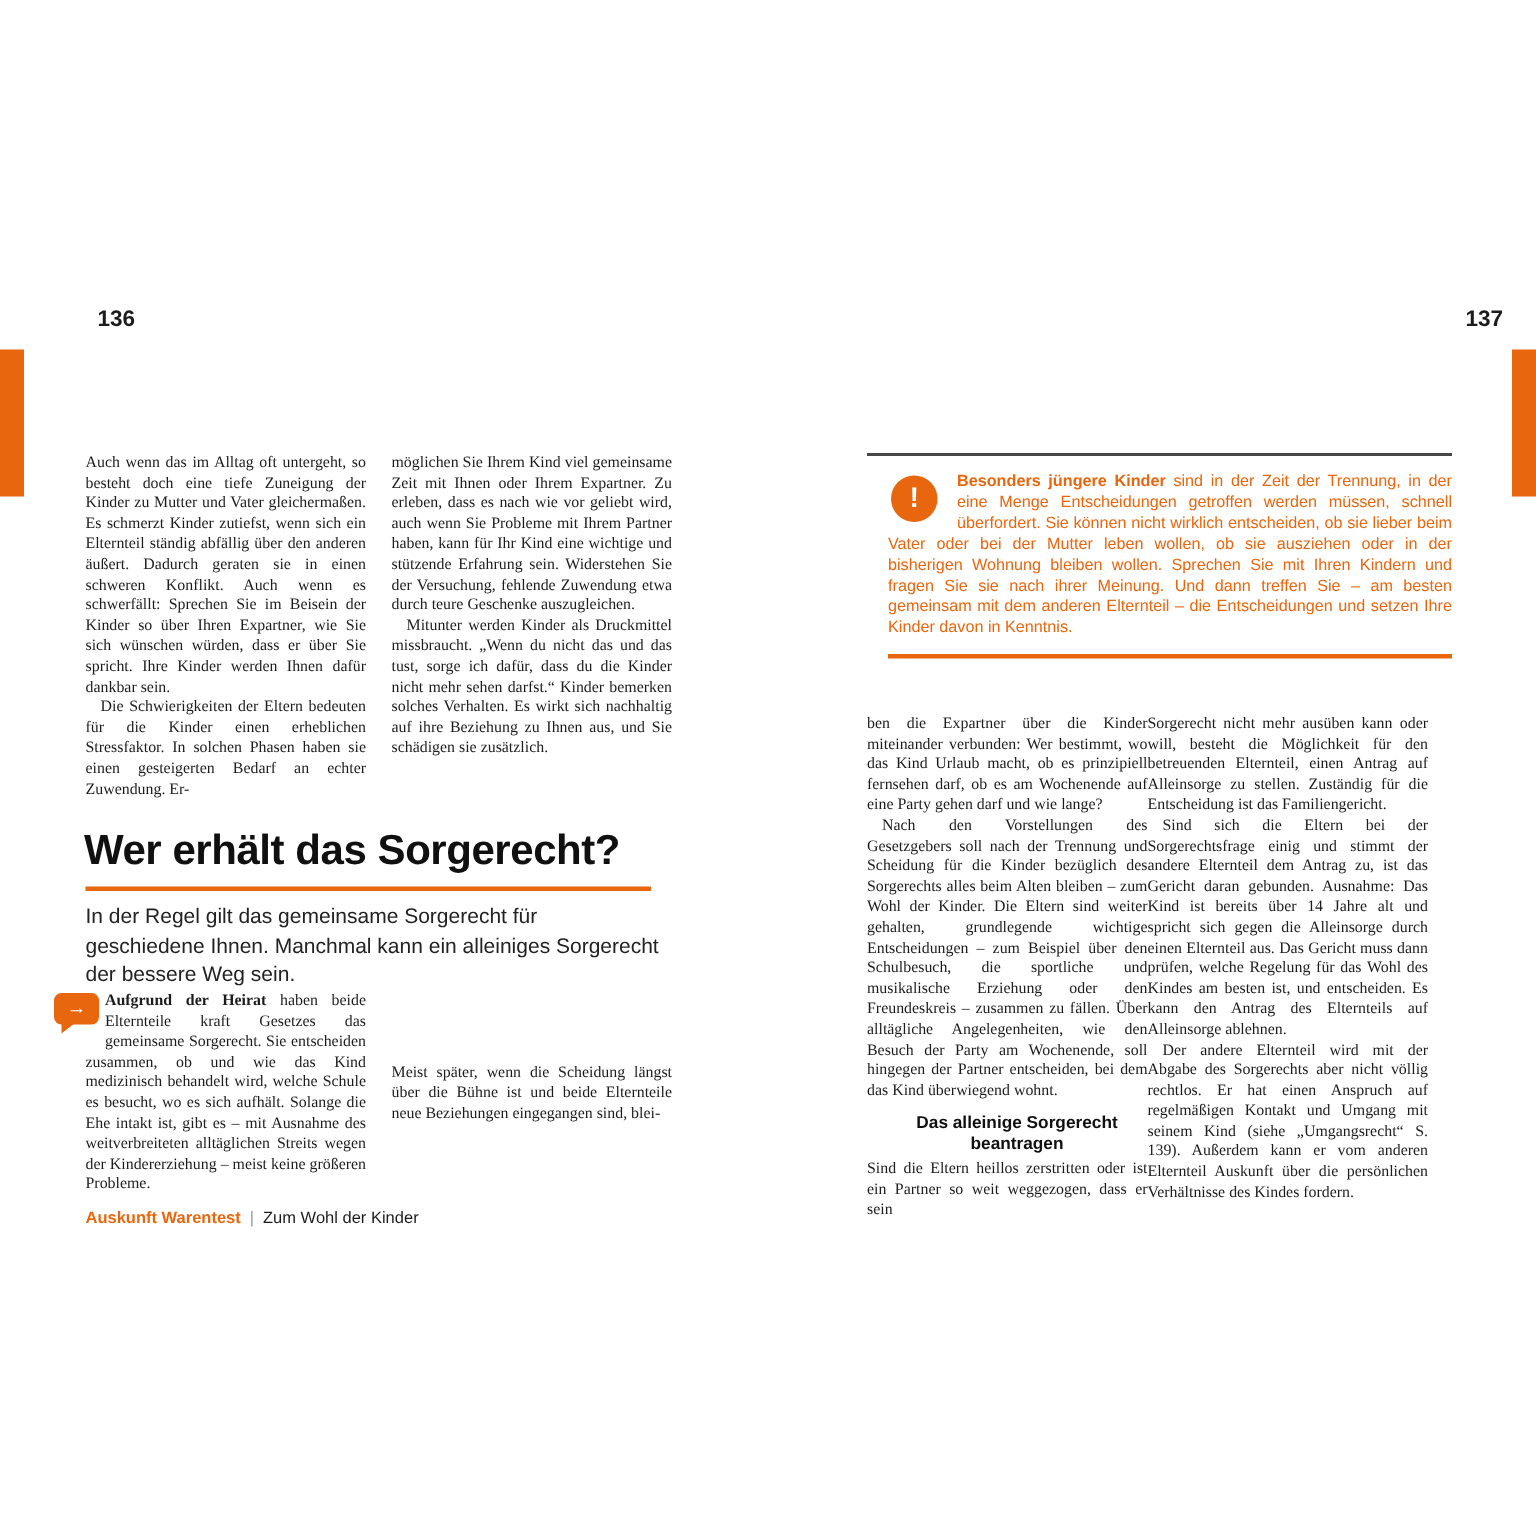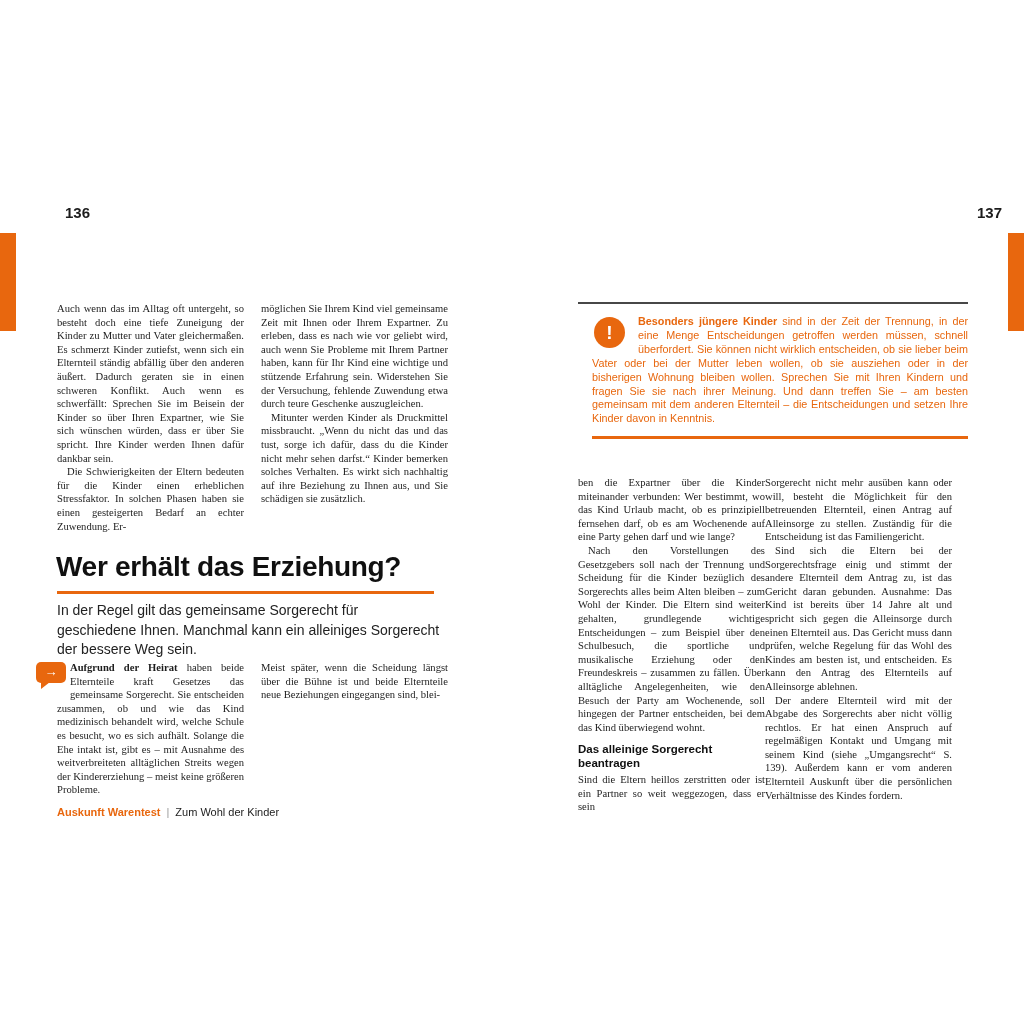--- a/index.html
+++ b/index.html
@@ -15,21 +15,21 @@
 
   .pagenum { position: absolute; top: 204px; font: bold 15px "Liberation Sans", sans-serif; color: var(--ink); }
   .pagenum.l { left: 25px; margin-left: 40px; }
   .pagenum.r { left: 977px; }
 
   .col { width: 187px; font-size: 10.6px; line-height: 13.6px; text-align: justify; color: var(--ink); }
   .col p { margin: 0; }
   .col p + p { text-indent: 10px; }
 
   .lp-top    { position: absolute; left: 57px; top: 302px; width: 391px; display: flex; gap: 17px; justify-content: space-between; }
-  .lp-bottom { position: absolute; left: 57px; top: 661px; width: 391px; display: flex; gap: 17px; }
+  .lp-bottom { position: absolute; left: 57px; top: 661px; width: 391px; display: flex; gap: 17px; align-items: center; }
 
   h1.main-head {
     position: absolute; left: 56px; top: 551px; margin: 0;
     font: bold 28px "Liberation Sans", sans-serif; color: #101010; letter-spacing: -0.3px;
   }
   .head-rule { position: absolute; left: 57px; top: 591px; width: 377px; height: 3px; background: var(--accent); }
   .intro {
     position: absolute; left: 57px; top: 601px; width: 384px;
     font: 14px/19.5px "Liberation Sans", sans-serif; color: #222222;
   }
@@ -58,22 +58,22 @@
     font: bold 19px/31px "Liberation Sans", sans-serif; margin: 2px 13px 4px 2px;
   }
   .infobox p {
     margin: 0; font: 10.8px/13.9px "Liberation Sans", sans-serif;
     color: var(--accent); text-align: justify;
   }
   .infobox .botrule { height: 3px; background: var(--accent); clear: both; margin-top: 10px; }
 
   .rp-cols { position: absolute; left: 578px; top: 476px; width: 390px; display: flex; gap: 0; }
   h3.subhead {
-    margin: 8px 0 3px 0; font: bold 11.5px/14px "Liberation Sans", sans-serif; color: #101010;
-    text-align: left;
+    margin: 8px 0 3px 13px; font: bold 11.5px/14px "Liberation Sans", sans-serif; color: #101010;
+    text-align: center;
   }
 </style>
 </head>
 <body>
 
 <div class="bar left"></div>
 <div class="bar right"></div>
 
 <div class="pagenum l">136</div>
 <div class="pagenum r">137</div>
@@ -86,21 +86,21 @@
       </div>
   </div>
   <div class="col">
     <div class="plist">
         <p>möglichen Sie Ihrem Kind viel gemeinsame Zeit mit Ihnen oder Ihrem Expartner. Zu erleben, dass es nach wie vor geliebt wird, auch wenn Sie Probleme mit Ihrem Partner haben, kann für Ihr Kind eine wichtige und stützende Erfahrung sein. Widerstehen Sie der Versuchung, fehlende Zuwendung etwa durch teure Geschenke auszugleichen.</p>
         <p>Mitunter werden Kinder als Druckmittel missbraucht. „Wenn du nicht das und das tust, sorge ich dafür, dass du die Kinder nicht mehr sehen darfst.“ Kinder bemerken solches Verhalten. Es wirkt sich nachhaltig auf ihre Beziehung zu Ihnen aus, und Sie schädigen sie zusätzlich.</p>
       </div>
   </div>
 </div>
 
-<h1 class="main-head">Wer erhält das Erziehung?</h1>
+<h1 class="main-head">Wer erhält das Sorgerecht?</h1>
 <div class="head-rule"></div>
 <div class="intro">In der Regel gilt das gemeinsame Sorgerecht für geschiedene Ihnen. Manchmal kann ein alleiniges Sorgerecht der bessere Weg sein.</div>
 
 <div class="bubble">
   <span>→</span>
 </div>
 
 <div class="lp-bottom">
   <div class="col">
     <p><span class="bubble-clear"></span><b>Aufgrund der Heirat</b><span> haben beide Elternteile kraft Gesetzes das gemeinsame Sorgerecht. Sie entscheiden zusammen, ob und wie das Kind medizinisch behandelt wird, welche Schule es besucht, wo es sich aufhält. Solange die Ehe intakt ist, gibt es – mit Ausnahme des weitverbreiteten alltäglichen Streits wegen der Kindererziehung – meist keine größeren Probleme.</span></p>

